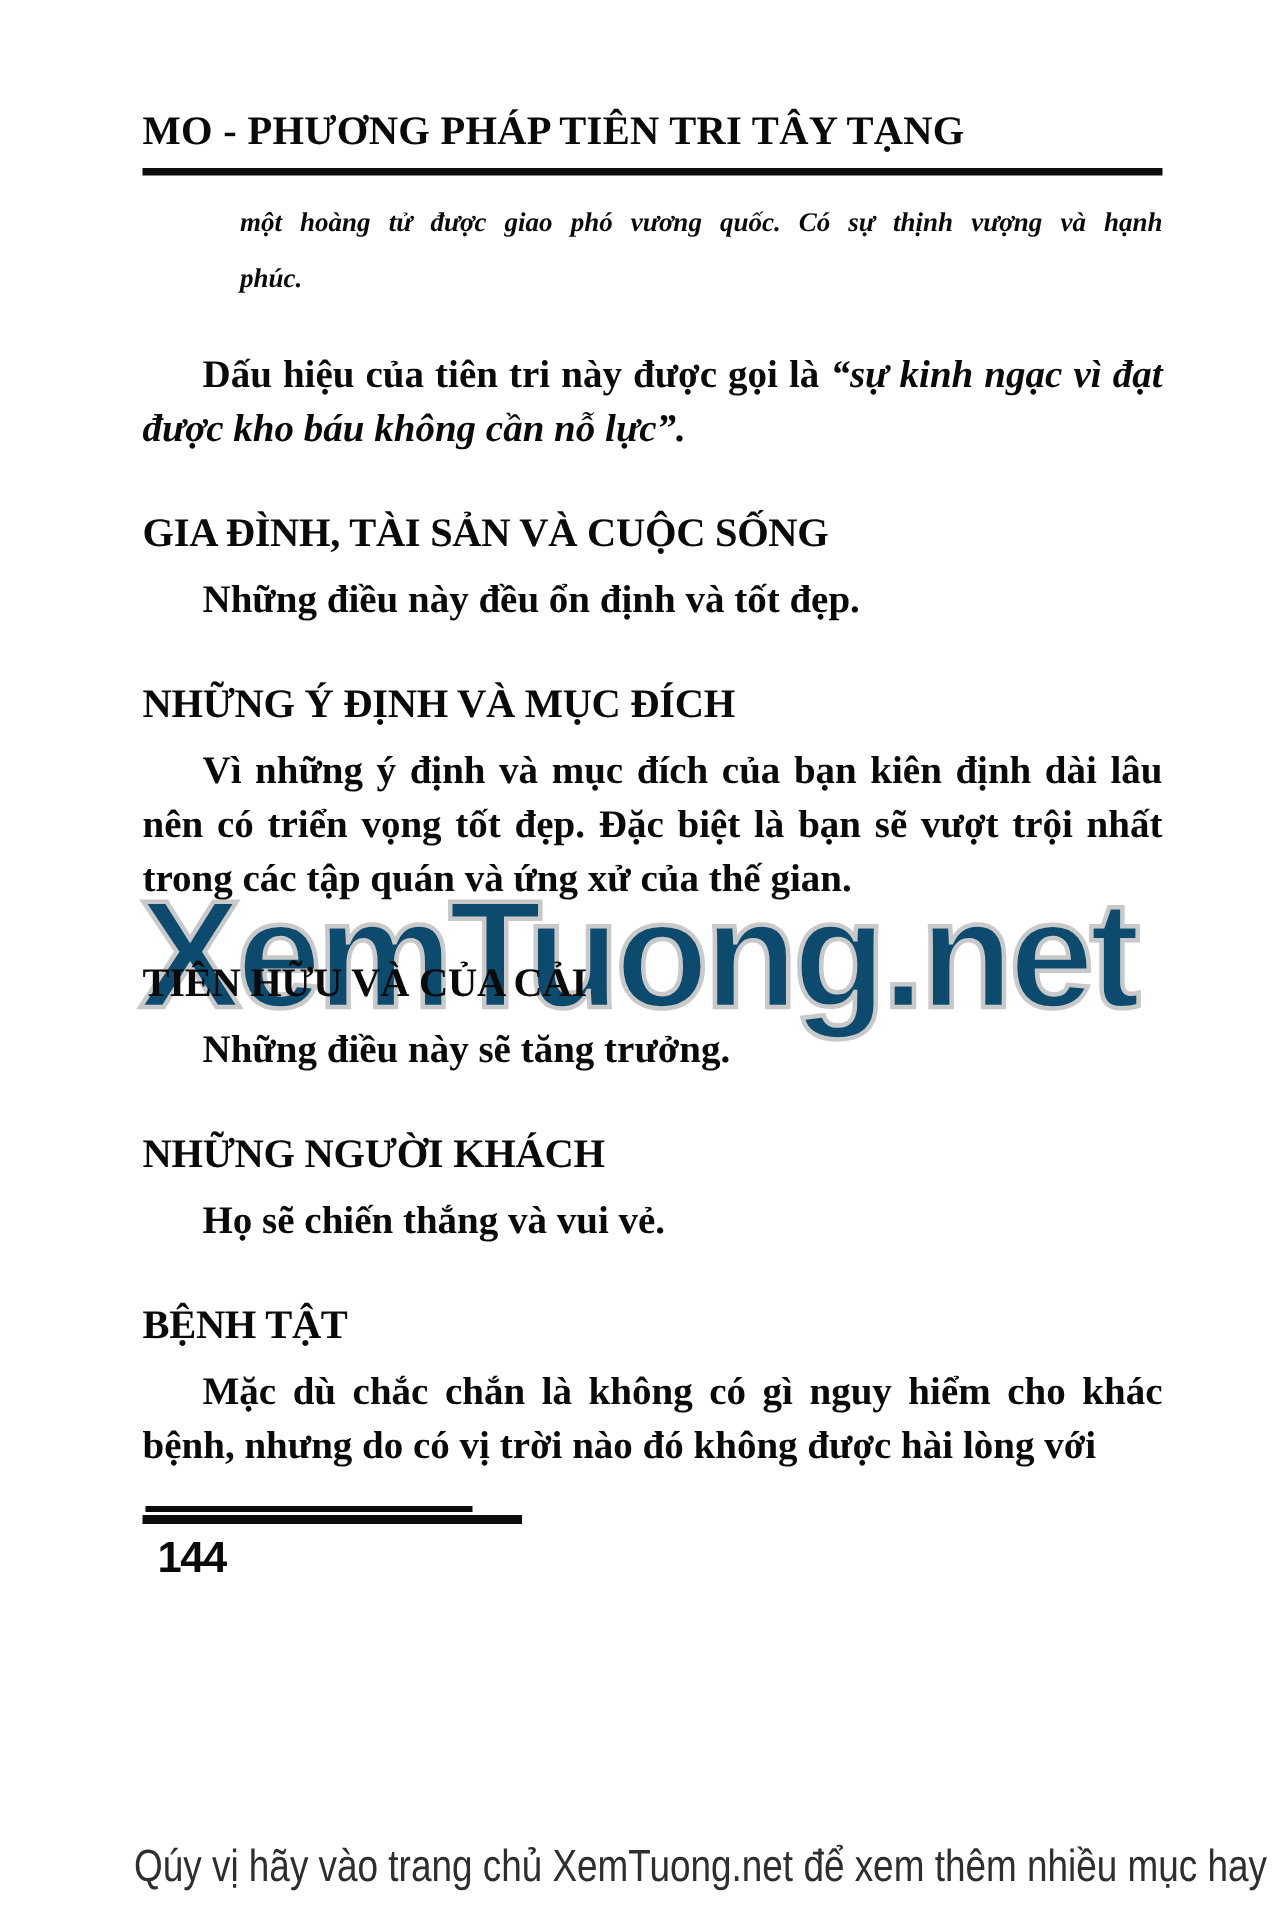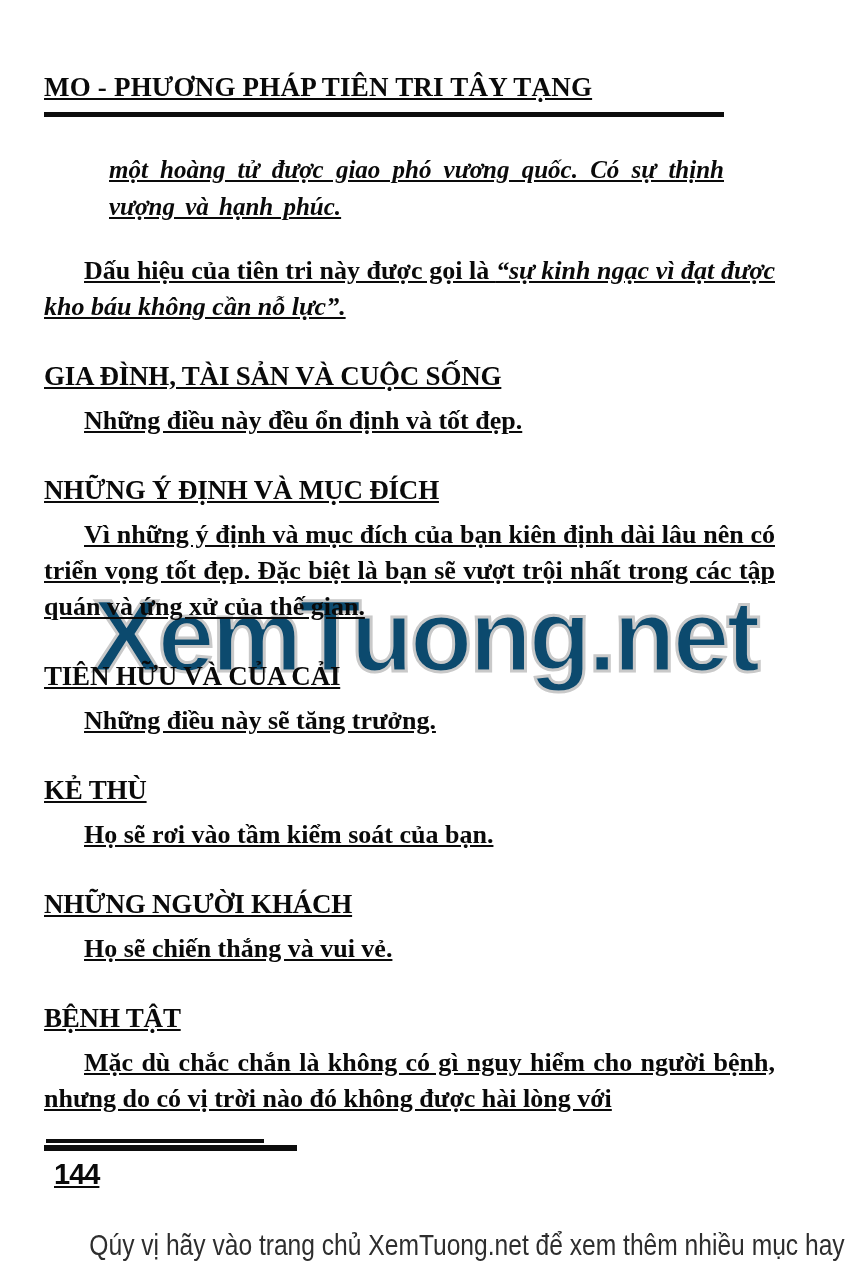--- a/index.html
+++ b/index.html
@@ -21,40 +21,39 @@
     font-size:102px;
     letter-spacing:-3px;
     white-space:nowrap;
     color:#0c4a6e;
     -webkit-text-stroke:3px #c9c9c9;
     text-stroke:3px #c9c9c9;
     user-select:none;
   }
   .content{
     position:relative;z-index:1;
-    padding:72px 75px 0 44px;
-    text-decoration:underline;
+    padding:72px 75px 0 95px;
   }
   .header-title{
     font-size:27px;
     font-weight:bold;
     letter-spacing:0.2px;
     line-height:30px;
     white-space:nowrap;
   }
   .header-rule{
     margin-top:10px;
     height:5px;
     background:#0d0d0d;
     width:680px;
   }
   .intro-italic{
-    margin:34px 0 0 65px;
+    margin:13px 0 0 65px;
     width:615px;
-    font-size:25px;
+    font-size:18px;
     line-height:37px;
     font-weight:bold;
     font-style:italic;
     text-align:justify;
     word-spacing:4px;
   }
   .para{
     margin-top:28px;
     font-size:26px;
     line-height:36px;
@@ -136,33 +135,29 @@
     <div class="section">
       <div class="section-heading">NHỮNG Ý ĐỊNH VÀ MỤC ĐÍCH</div>
       <div class="section-body">Vì những ý định và mục đích của bạn kiên định dài lâu nên có triển vọng tốt đẹp. Đặc biệt là bạn sẽ vượt trội nhất trong các tập quán và ứng xử của thế gian.</div>
     </div>
 
     <div class="section">
       <div class="section-heading">TIÊN HỮU VÀ CỦA CẢI</div>
       <div class="section-body">Những điều này sẽ tăng trưởng.</div>
     </div>
 
-    <div class="section">
-      <div class="section-heading">KẺ THÙ</div>
-      <div class="section-body">Họ sẽ rơi vào tầm kiểm soát của bạn.</div>
-    </div>
 
     <div class="section">
       <div class="section-heading">NHỮNG NGƯỜI KHÁCH</div>
       <div class="section-body">Họ sẽ chiến thắng và vui vẻ.</div>
     </div>
 
     <div class="section">
       <div class="section-heading">BỆNH TẬT</div>
-      <div class="section-body">Mặc dù chắc chắn là không có gì nguy hiểm cho người bệnh, nhưng do có vị trời nào đó không được hài lòng với</div>
+      <div class="section-body">Mặc dù chắc chắn là không có gì nguy hiểm cho khác bệnh, nhưng do có vị trời nào đó không được hài lòng với</div>
     </div>
 
     <div class="footer">
       <div class="footer-rule-thin"></div>
       <div class="footer-rule-thick"></div>
       <div class="page-number">144</div>
     </div>
 
   </div>
 

